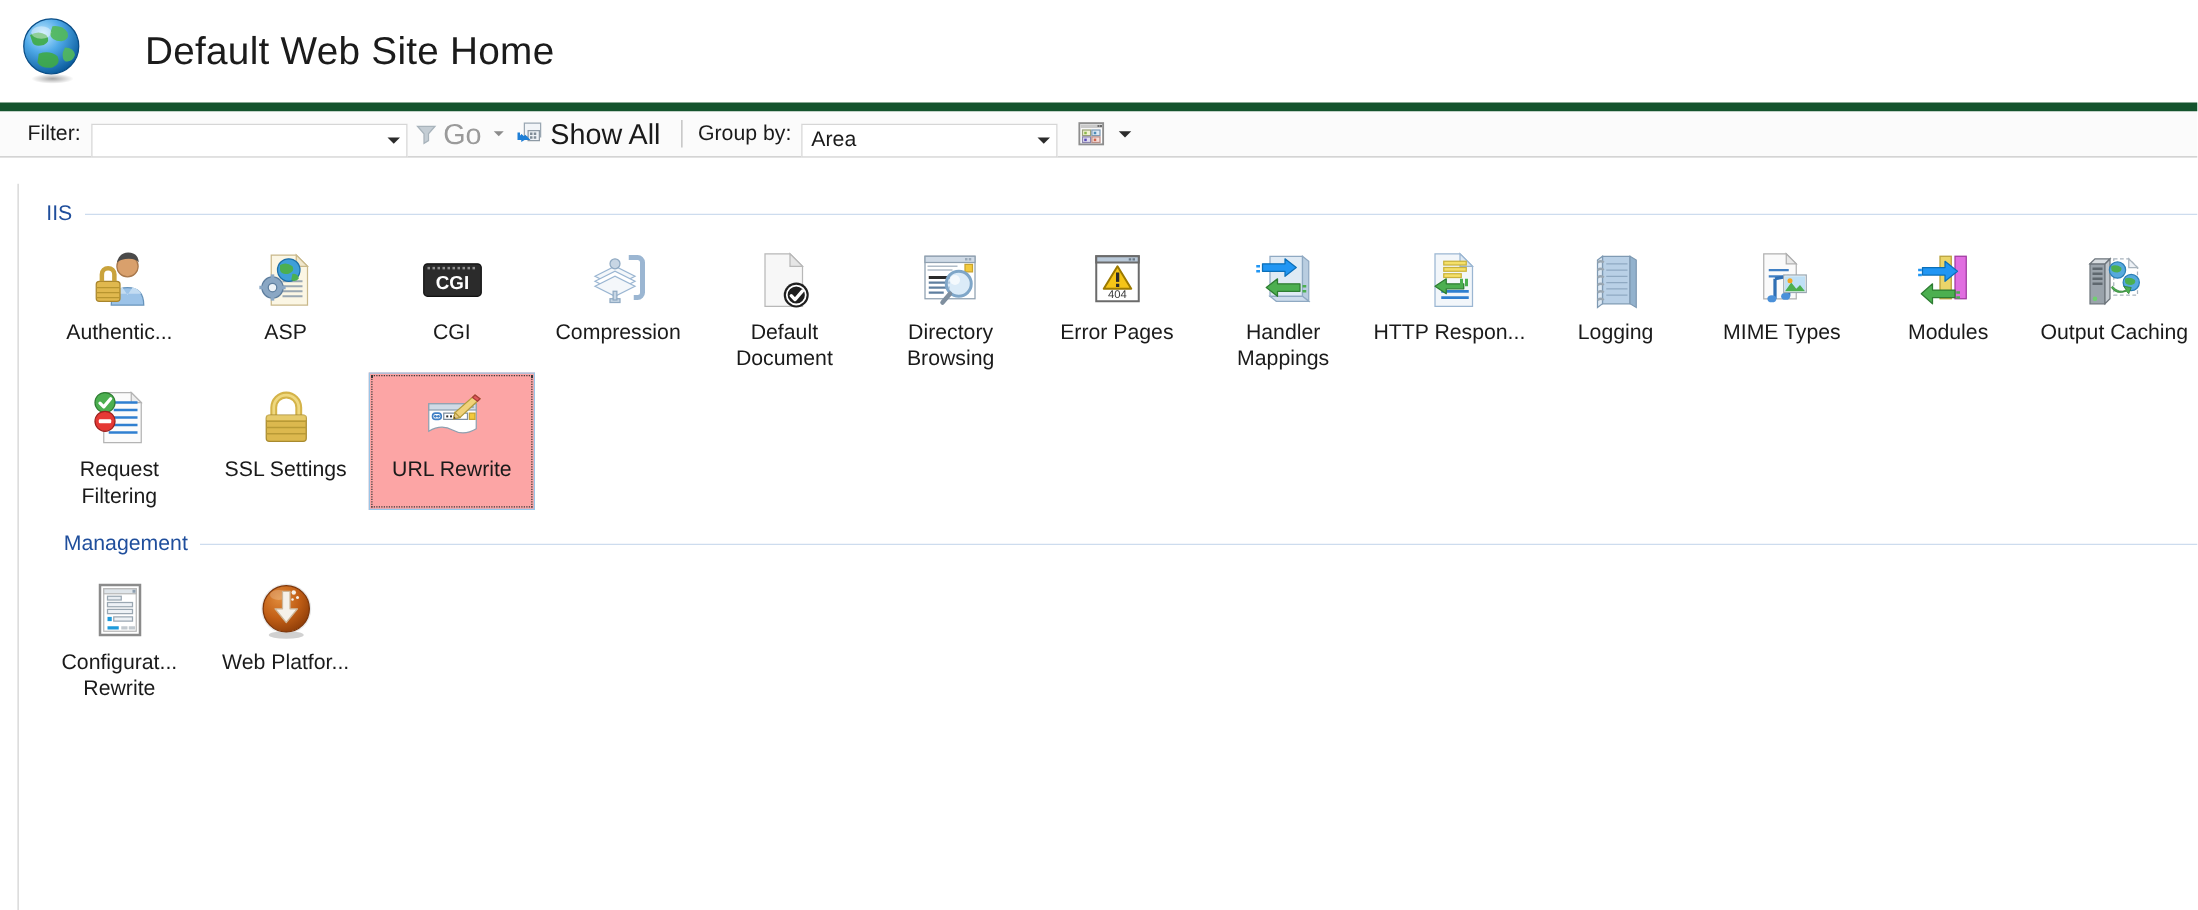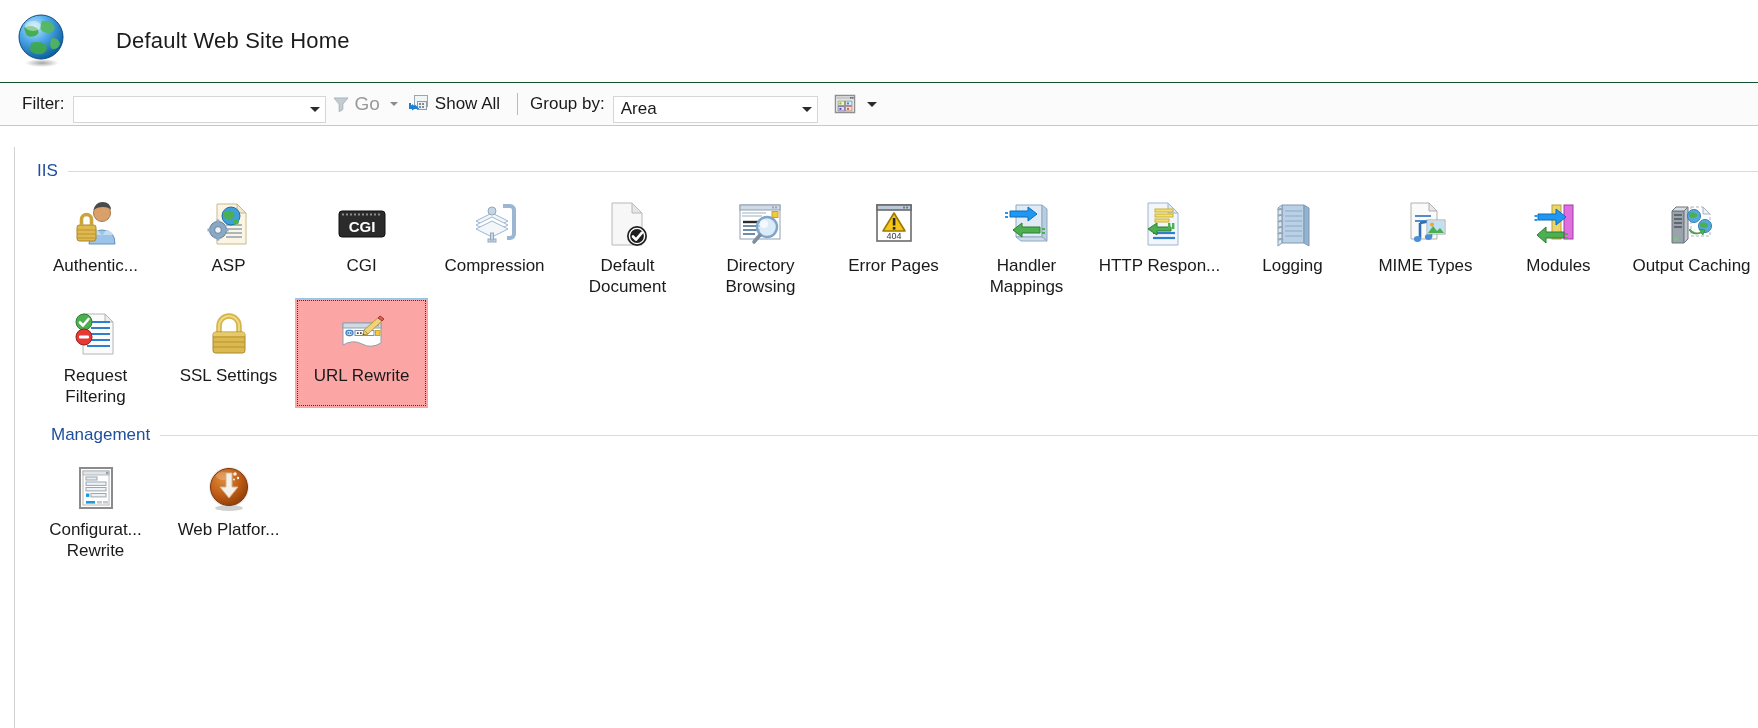--- a/index.html
+++ b/index.html
@@ -27,31 +27,31 @@
   .globe-icon {
     width: 58px;
     height: 58px;
     position: relative;
     flex: 0 0 auto;
     margin-right: 10px;
   }
   .globe-icon svg { display: block; }
 
   .page-title {
-    font-size: 22px;
+    font-size: 31px;
     font-weight: normal;
     color: #1b1b1b;
     letter-spacing: 0.2px;
     margin-left: 34px;
   }
 
   
   .toolbar {
     height: 44px;
-    border-top: 1px solid #14532d;
+    border-top: 7px solid #14532d;
     border-bottom: 1px solid #c8c8c8;
     background: #fbfbfb;
     display: flex;
     align-items: center;
     padding: 0 0 0 22px;
     box-sizing: border-box;
     font-size: 17px;
   }
   .tb-label {
     color: #1a1a1a;
@@ -95,29 +95,29 @@
     border-right: 4px solid transparent;
     border-top: 4px solid #8b8b8b;
   }
   .tb-btn {
     display: flex;
     align-items: center;
     height: 30px;
     padding: 0 5px;
     white-space: nowrap;
   }
-  .tb-go-text { color: #9a9a9a; margin-left: 4px; font-size: 19px; }
+  .tb-go-text { color: #9a9a9a; margin-left: 4px; font-size: 23px; }
   .tb-icon { display: flex; align-items: center; justify-content: center; }
   .tb-sep {
     width: 1px;
     height: 22px;
     background: #b9b9b9;
     margin: 0 12px;
   }
-  .tb-showall { color: #1a1a1a; margin-left: 5px; font-size: 17px; }
+  .tb-showall { color: #1a1a1a; margin-left: 5px; font-size: 23px; }
   .tb-spacer { width: 10px; }
 
   
   .content {
     position: absolute;
     left: 14px;
     top: 127px;
     right: 0;
     bottom: 0;
     border-left: 1px solid #d2d2d2;

